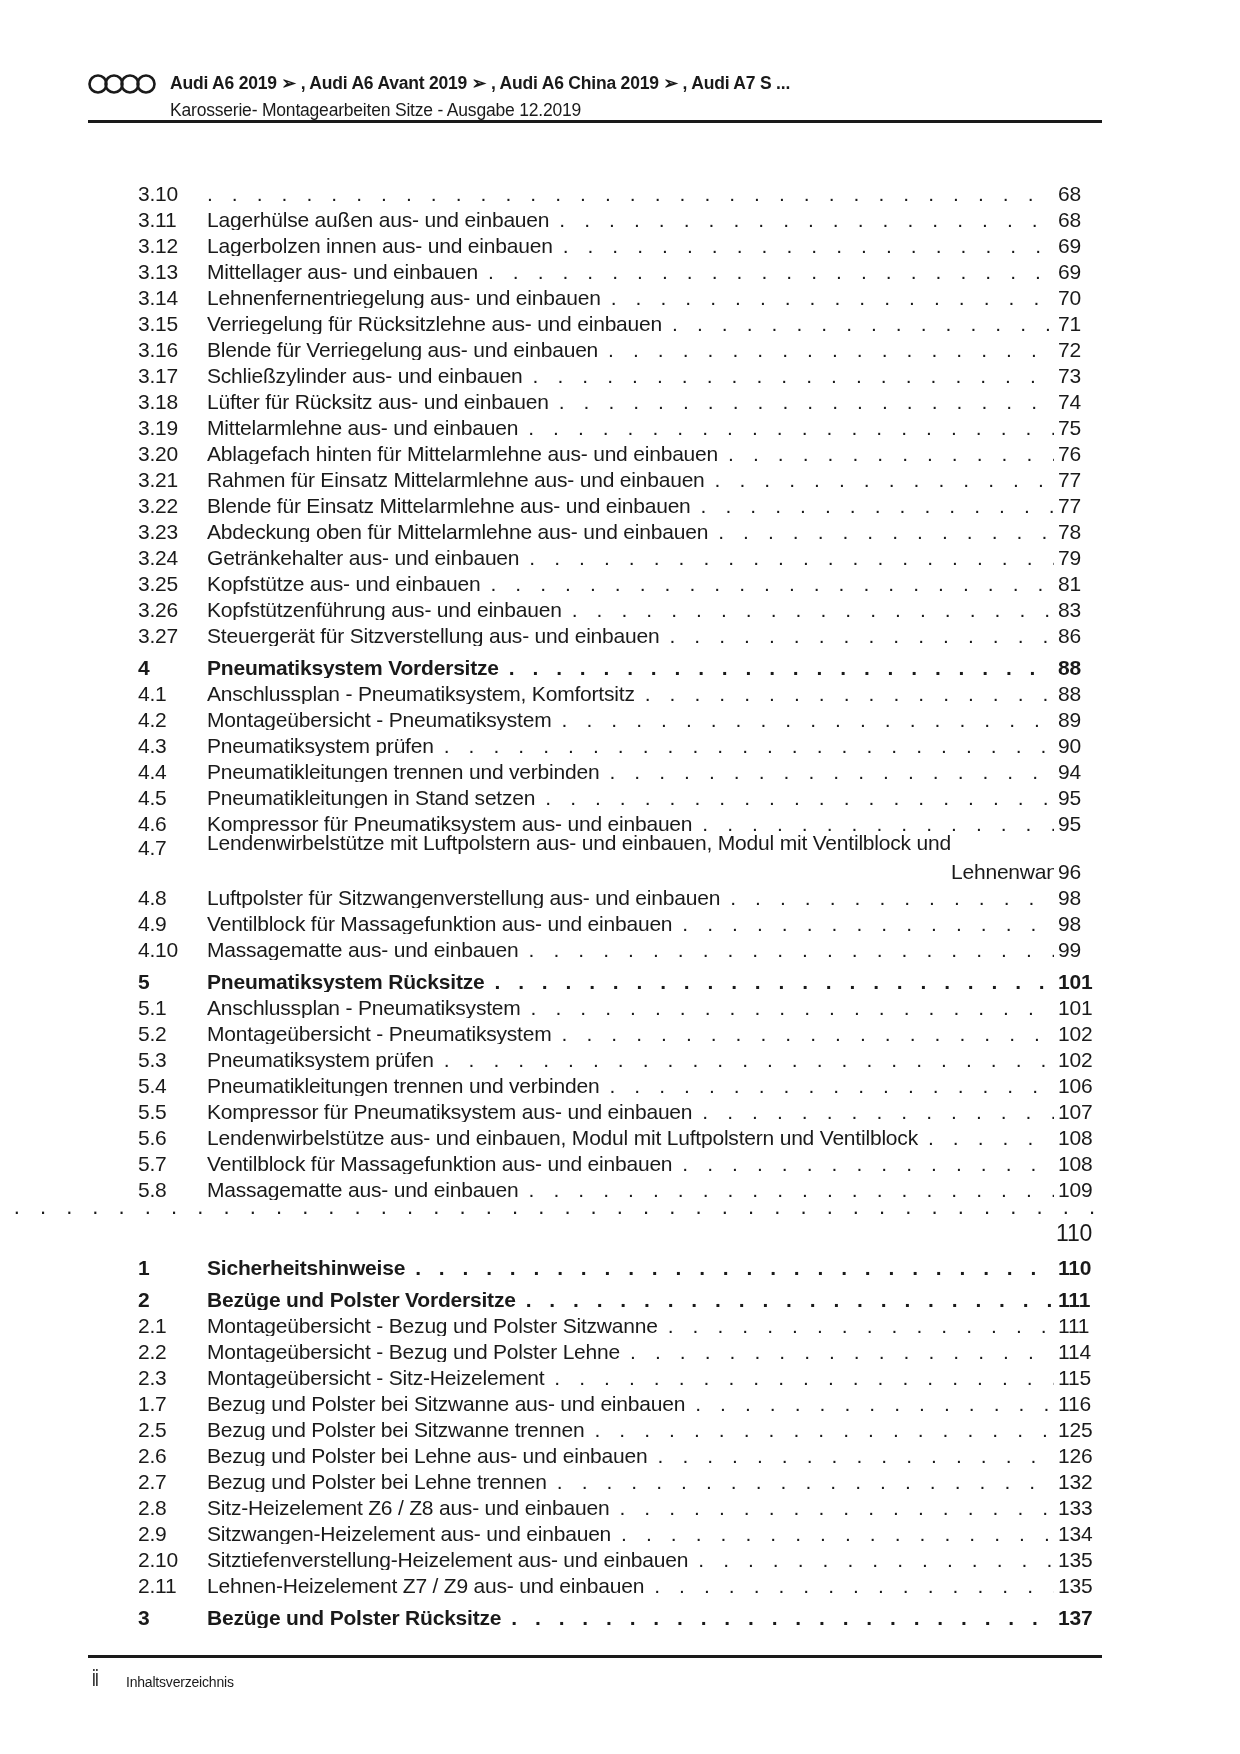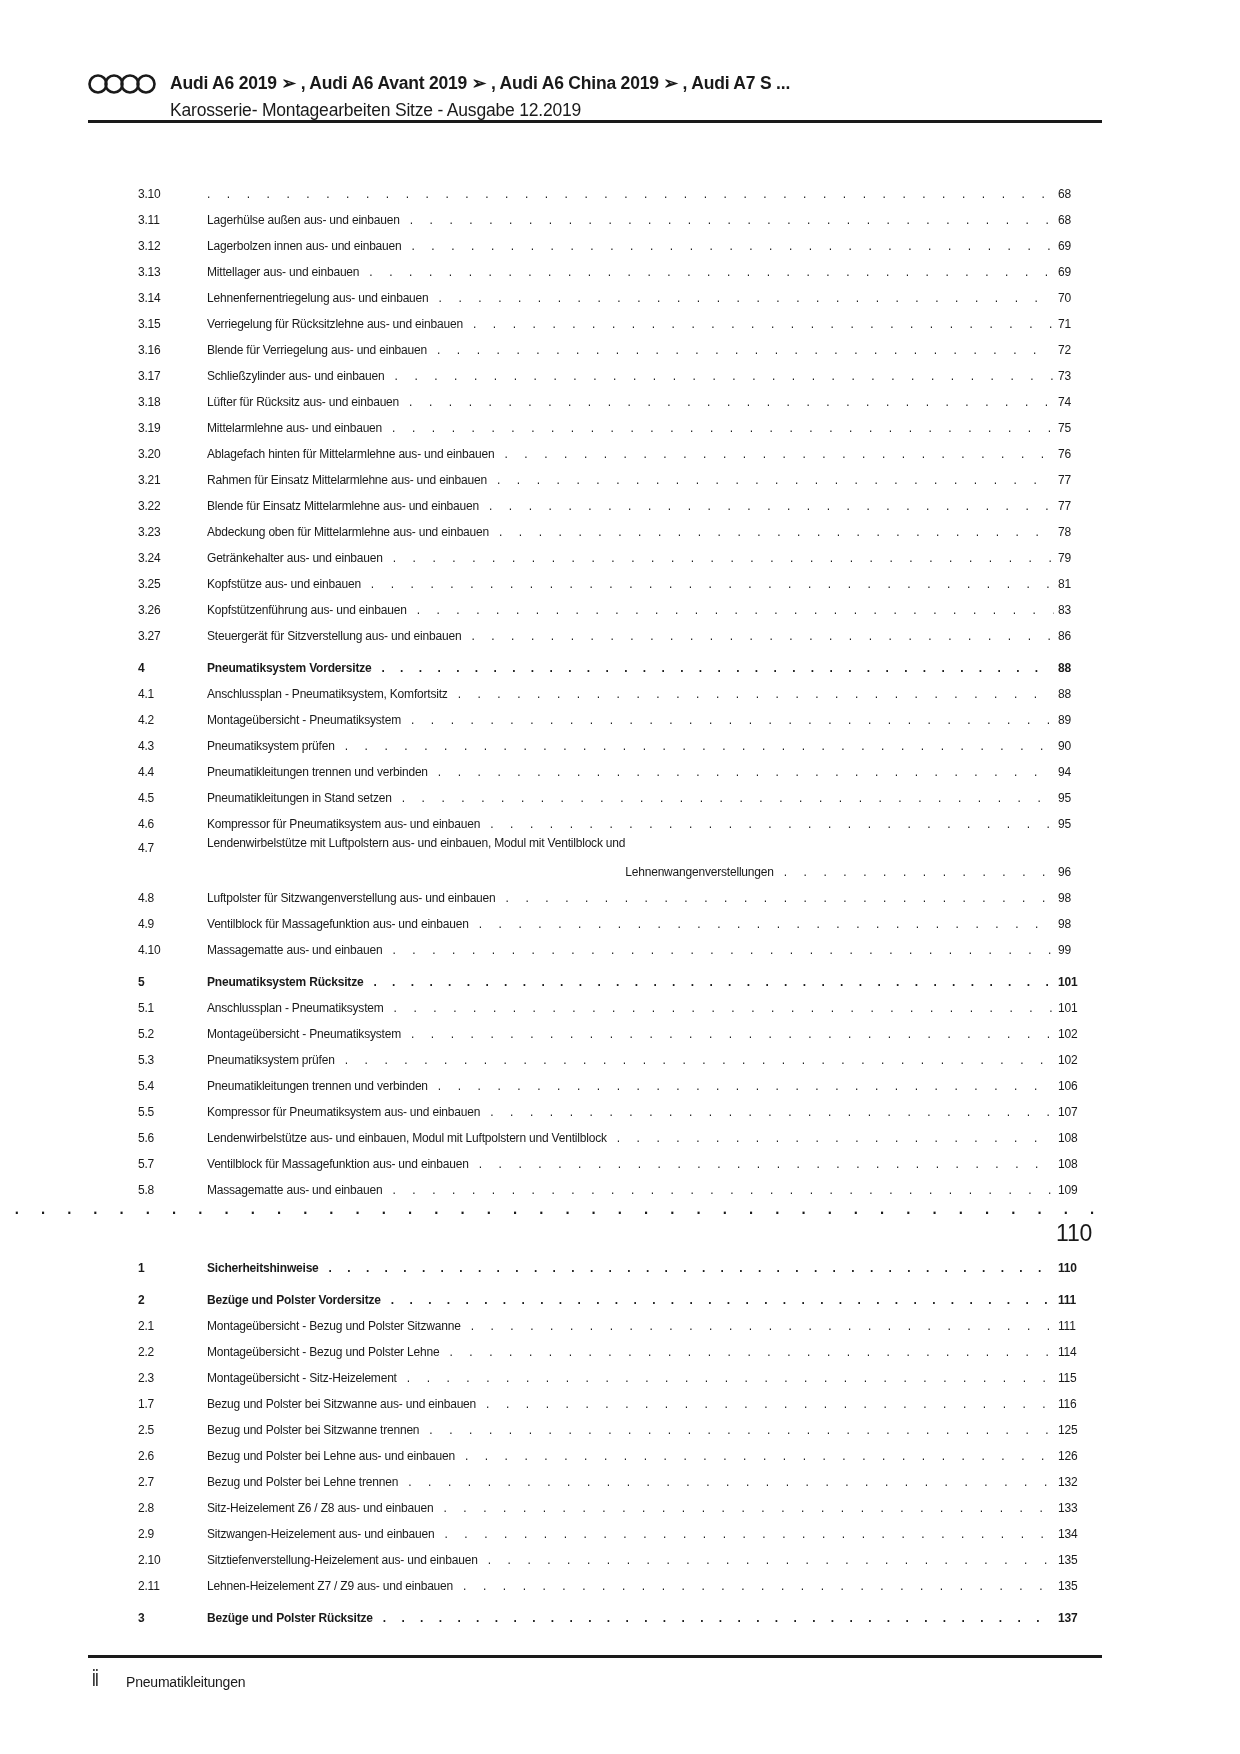--- a/index.html
+++ b/index.html
@@ -57,21 +57,21 @@
       position: absolute;
       left: 88px;
       top: 178px;
       width: 1014px;
     }
     .row {
       position: relative;
       display: flex;
       align-items: flex-end;
       height: 26px;
-      font-size: 12px;
+      font-size: 21px;
       letter-spacing: -0.2px;
       line-height: 20px;
     }
     .row.bold { font-weight: bold; }
     .row.gap-before { margin-top: 6px; }
     .row .num {
       flex: 0 0 auto;
       width: 69px;
       padding-left: 50px;
       white-space: nowrap;
@@ -601,13 +601,13 @@
       <span class="title-wrap">
         <span class="title">Bezüge und Polster Rücksitze</span>
         <span class="leader"> . . . . . . . . . . . . . . . . . . . . . . . . . . . . . . . . . . . . . . . . . . . . . . . . . . . . . . . . . . . . . . . . . . . . . . . . . . . . . . . . . . . . . . . . . . . . . . . . . . . . . . . . . . . . . . . . . . . . . . . . . . . . . . . . . . . . . . . . . . . . . . . . . . . . . . . . . . . . . . . . . . . . . . . . . . . . . . . . . . . . . . . . . . . . . . . . . . . . . . . .</span>
       </span>
       <span class="page">137</span>
     </div>
   </div>
 
 <div class="footer-rule"></div>
 <div class="footer-page">ii</div>
-<div class="footer-label">Pneumatikleitungen</div>
+<div class="footer-label">Inhaltsverzeichnis</div>
 
 </body></html>

